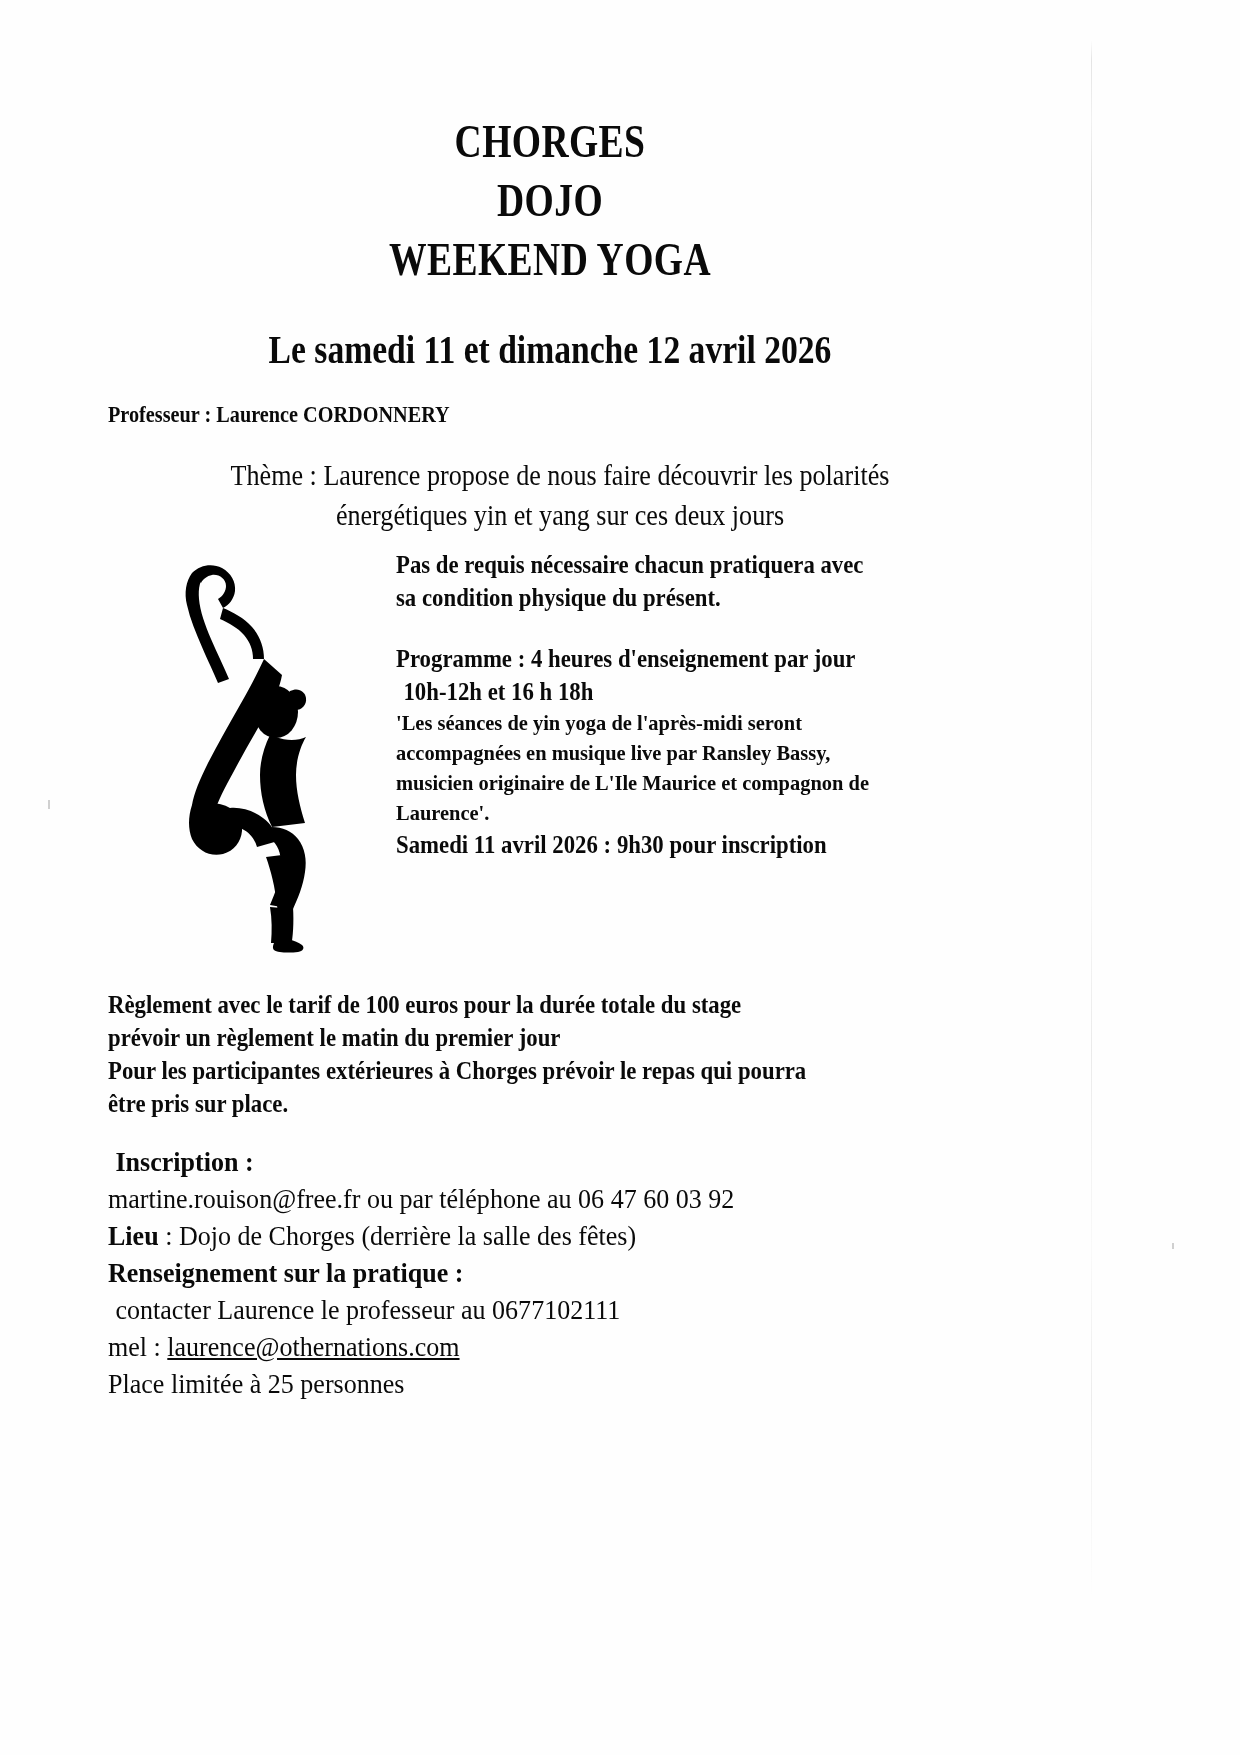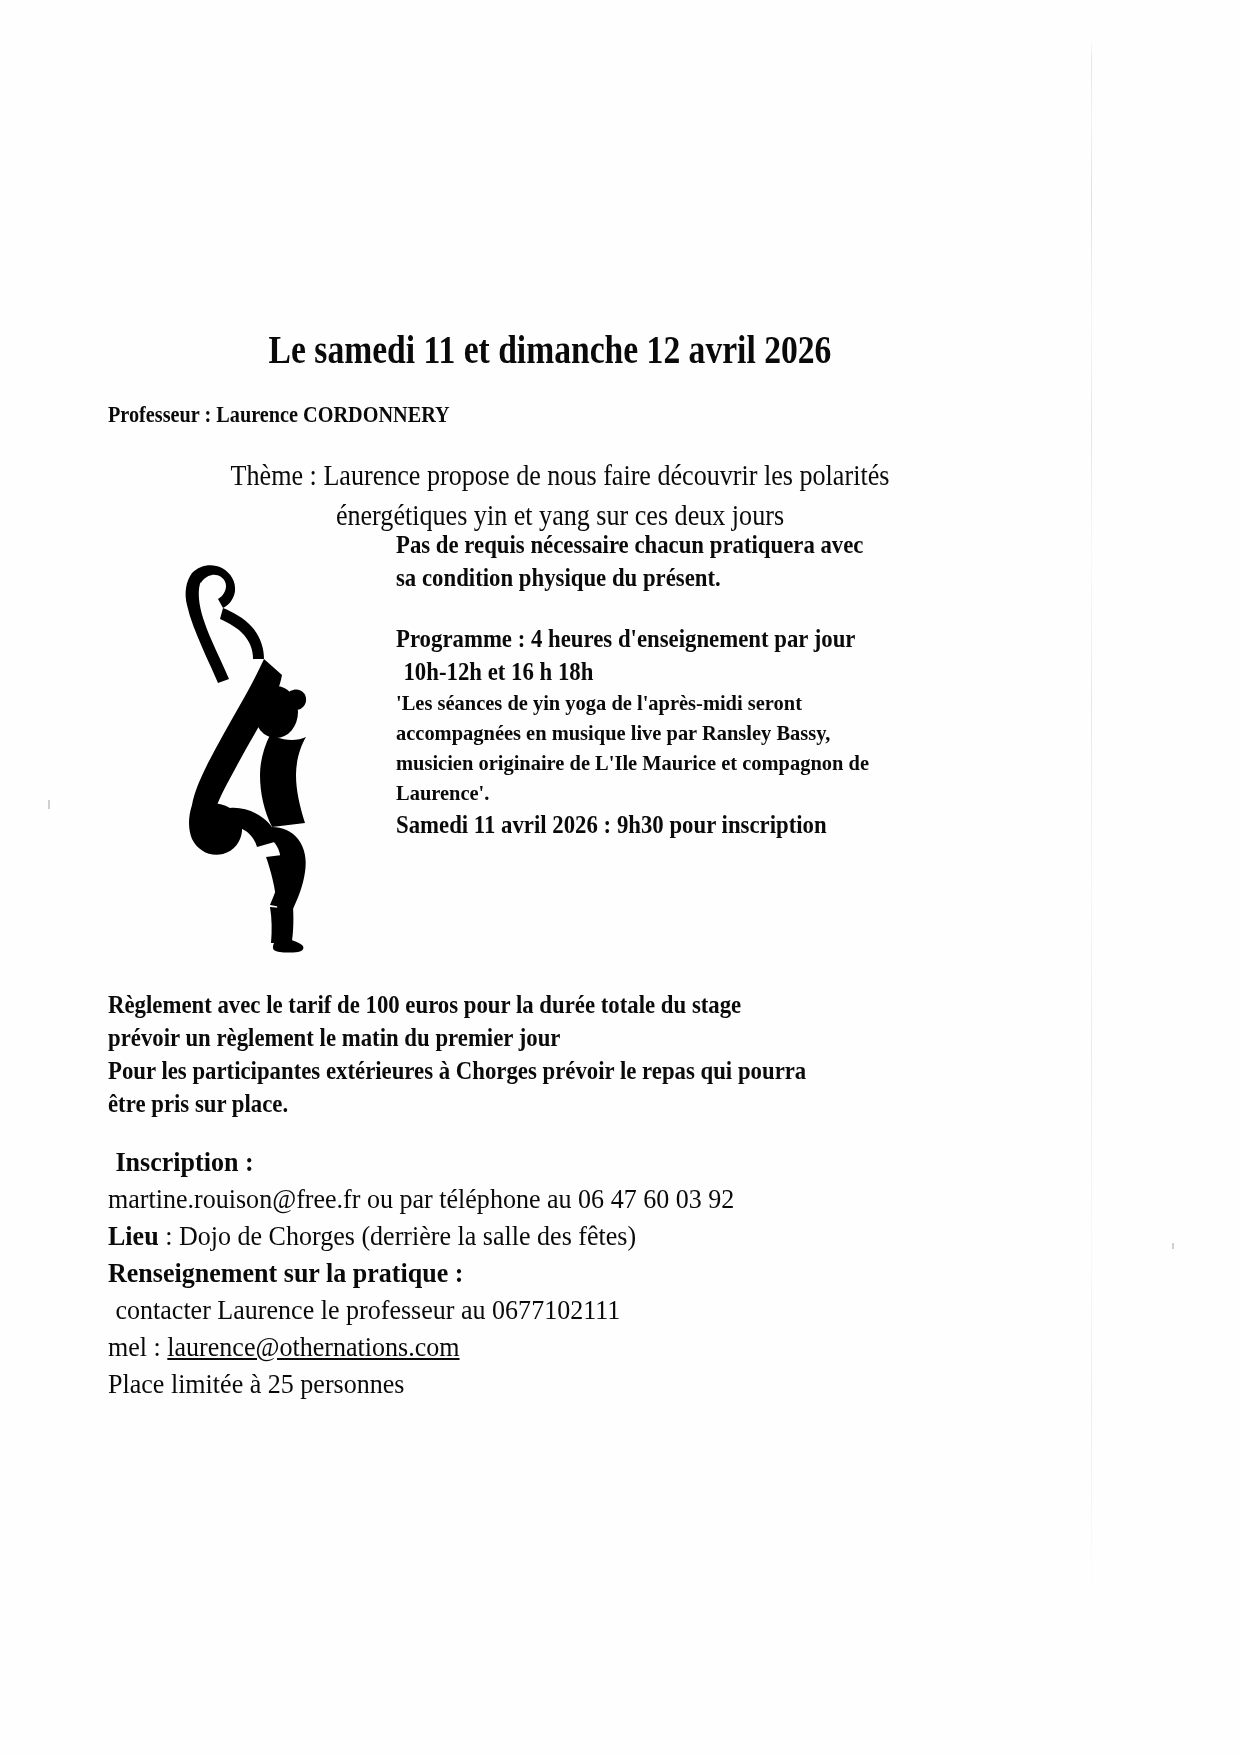--- a/index.html
+++ b/index.html
@@ -99,21 +99,21 @@
     top: 555px;
     left: 130px;
     width: 210px;
     height: 400px;
   }
   .silhouette svg { display: block; width: 100%; height: 100%; }
 
   
   .right-col {
     position: absolute;
-    top: 528px;
+    top: 548px;
     left: 396px;
     width: 600px;
   }
   .rc-para {
     font-weight: bold;
     font-size: 24.5px;
     line-height: 33px;
     transform: scaleX(0.93);
     transform-origin: left top;
   }
@@ -162,20 +162,25 @@
 </head>
 <body>
 
 <div class="page">
 
   <div class="scan-edge-right"></div>
   <div class="scan-speck" style="left:48px; top:800px;"></div>
   <div class="scan-speck" style="left:713px; top:1068px; width:3px; height:3px;"></div>
   <div class="scan-speck" style="left:1172px; top:1243px; width:2px; height:6px;"></div>
 
+  <div class="title-block">
+    <div class="title-line">CHORGES</div>
+    <div class="title-line">DOJO</div>
+    <div class="title-line">WEEKEND YOGA</div>
+  </div>
 
   <div class="date-line">Le samedi 11 et dimanche 12 avril 2026</div>
 
   <div class="prof-line">Professeur : Laurence CORDONNERY</div>
 
   <div class="theme-block">
     <span>Thème : Laurence propose de nous faire découvrir les polarités</span>
     <span class="l2">énergétiques  yin et yang   sur ces deux jours</span>
   </div>
 

